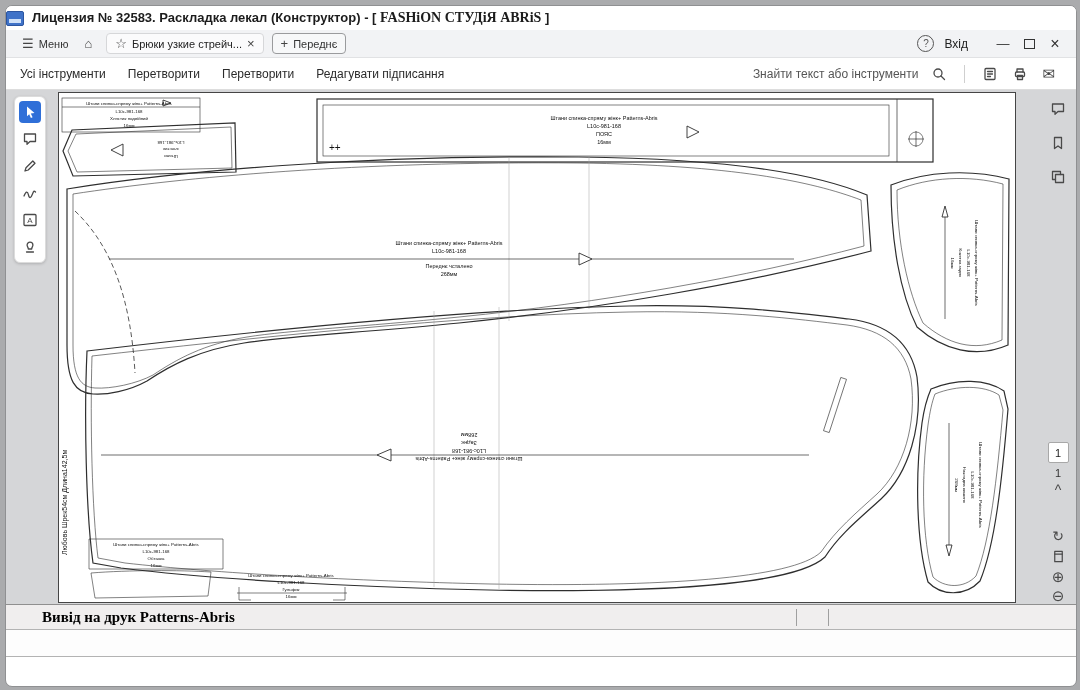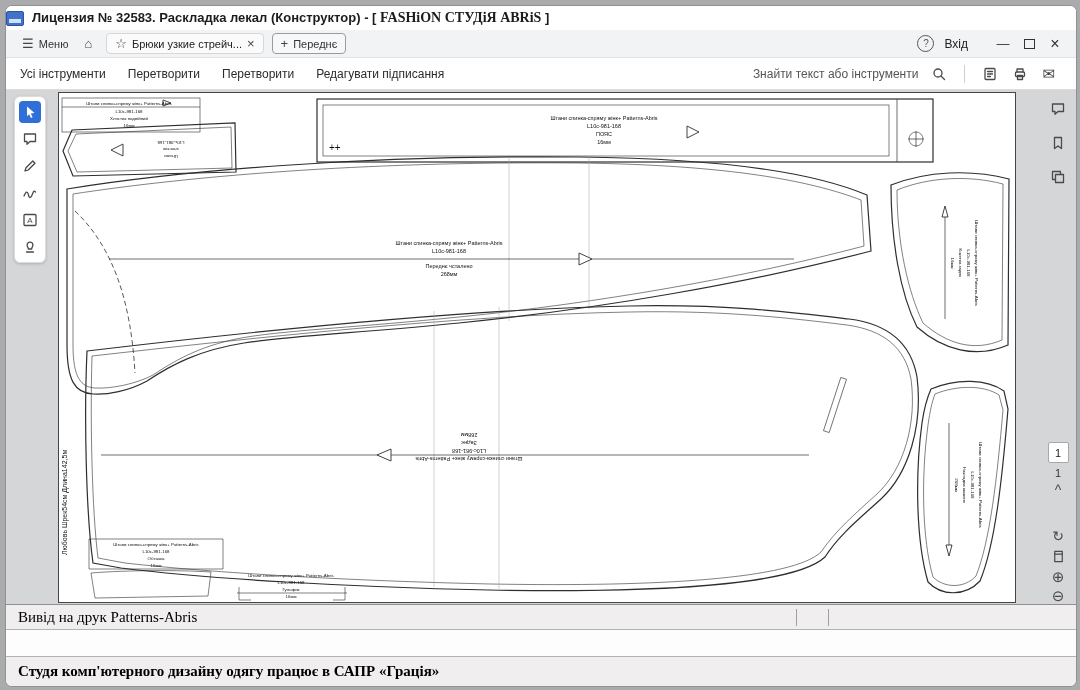--- a/index.html
+++ b/index.html
@@ -53,21 +53,21 @@
   .right-rail-top{position:absolute;right:7px;top:8px;display:flex;flex-direction:column;align-items:center;gap:12px;}
   .right-rail-top .tool svg{stroke:#4a4a4a;}
   .right-pager{position:absolute;right:5px;top:352px;display:flex;flex-direction:column;align-items:center;gap:4px;width:26px;}
   .pagebox{width:19px;height:19px;border:1px solid #a8a8a8;background:#fff;display:flex;align-items:center;justify-content:center;font-size:11px;color:#222;border-radius:2px;}
   .pager-total{font-size:11px;color:#333;}
   .pager-glyph{font-size:14px;color:#4a4a4a;line-height:1;}
   .pager-spacer{height:24px;}
 
   
   .statusbar{position:absolute;left:0;top:598px;width:100%;height:25px;background:#f0eeee;border-top:1px solid #8f8f8f;display:flex;align-items:center;box-sizing:border-box;}
-  .status-text{font-family:"Liberation Serif",serif;font-weight:400;font-size:15px;color:#000;padding-left:12px;}
+  .status-text{font-family:"Liberation Serif",serif;font-weight:700;font-size:15px;color:#000;padding-left:12px;margin-left:24px;}
   .status-div{position:absolute;top:4px;width:1px;height:17px;background:#9f9f9f;}
   .gapbar{position:absolute;left:0;top:623px;width:100%;height:28px;background:#fdfdfd;border-top:1px solid #b3b3b3;border-bottom:1px solid #b3b3b3;box-sizing:border-box;}
   .footerbar{position:absolute;left:0;top:651px;width:100%;height:29px;background:#f0eeee;display:flex;align-items:center;}
   .footer-text{font-family:"Liberation Serif",serif;font-weight:700;font-size:15px;color:#000;padding-left:12px;}
 
   
   .o{fill:none;stroke:#2e2e2e;stroke-width:1.2;}
   .i{fill:none;stroke:#2e2e2e;stroke-width:0.6;}
   .ln{stroke:#2e2e2e;stroke-width:0.7;}
   .fade{stroke:#a2a2a2;stroke-width:0.5;}
@@ -350,18 +350,15 @@
     </div>
 
     <div class="statusbar">
       <span class="status-text">Вивід на друк Patterns-Abris</span>
       <span class="status-div" style="left:790px;"></span>
       <span class="status-div" style="left:822px;"></span>
     </div>
 
     <div class="gapbar"></div>
 
-    <div class="footerbar">
-      <span class="footer-text">Студя  комп'ютерного дизайну одягу працює в САПР «Грація»</span>
-    </div>
 
   </div>
 </div>
 
 </body></html>

